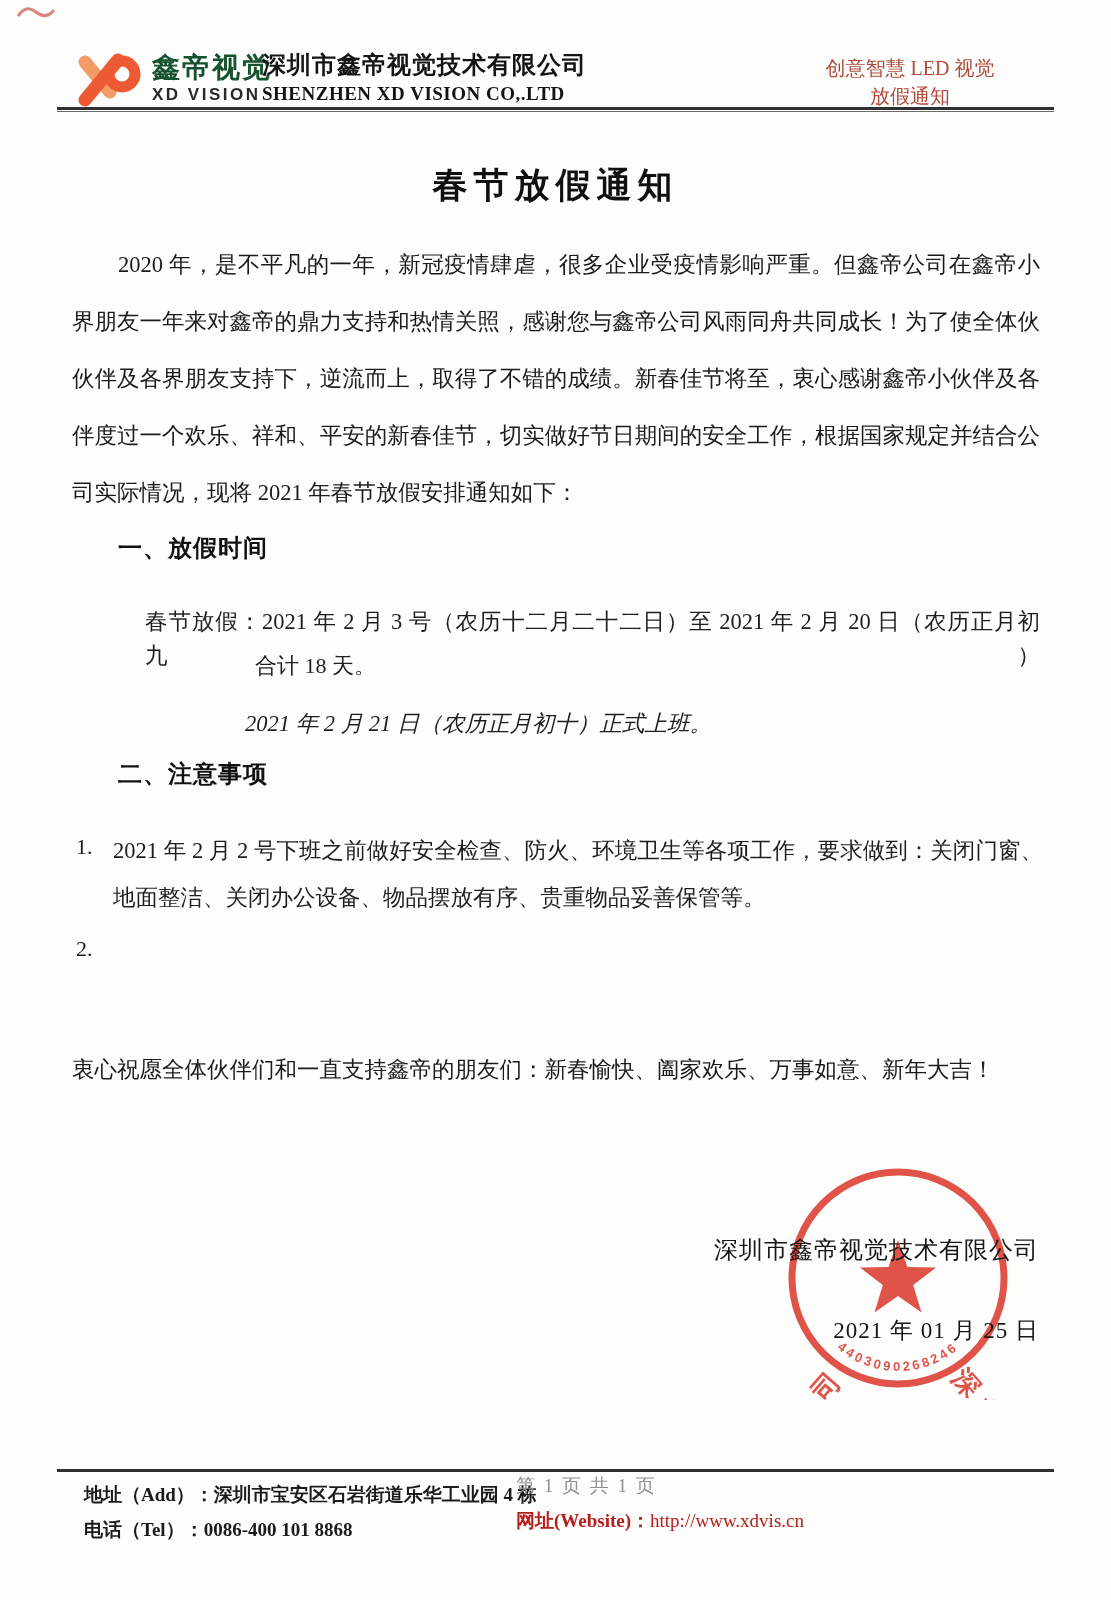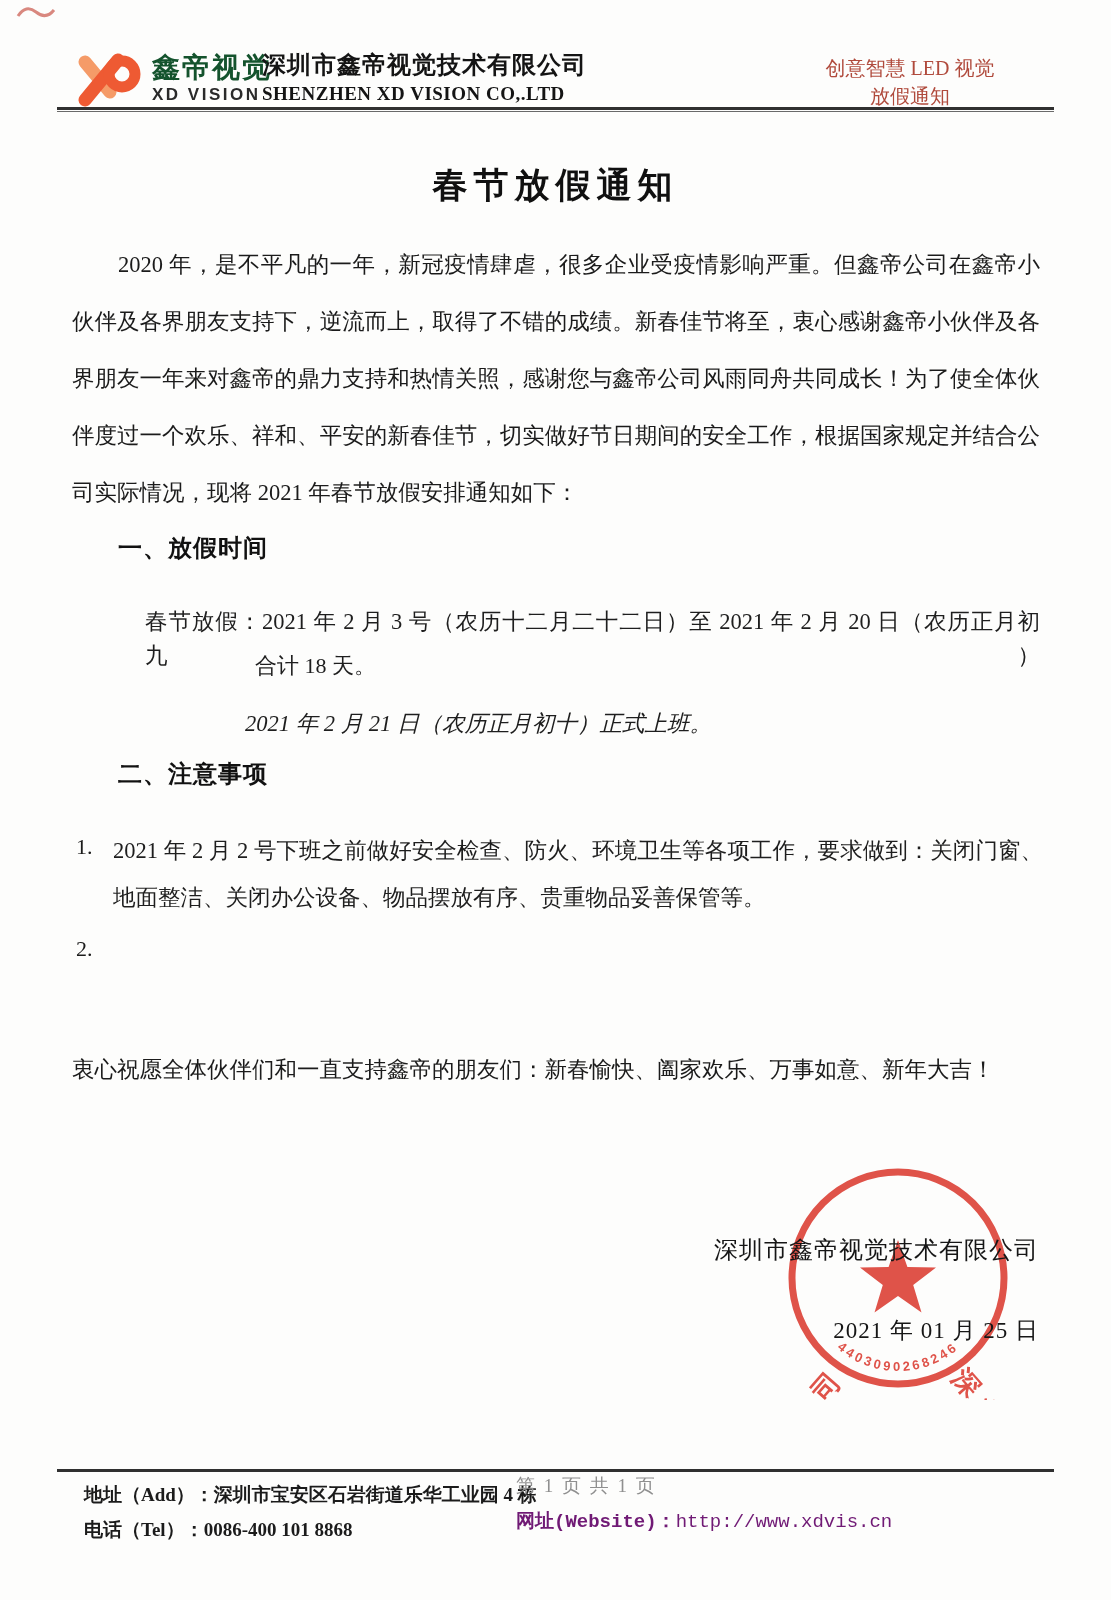--- a/index.html
+++ b/index.html
@@ -74,21 +74,21 @@
   .sig-date { right: 72px; top: 1294px; font-size: 23px; color: #161616; letter-spacing: 1px; margin-top: 21px; }
 
   
   .stamp { left: 776px; top: 1156px; width: 244px; height: 244px;
     opacity: 0.88; mix-blend-mode: multiply; }
 
   
   .footer-rule { left: 57px; top: 1469px; width: 997px; height: 3px; background: #303030; }
   .footer-left { left: 84px; top: 1477px; font-size: 19px; font-weight: bold; color: #1b1b1b; line-height: 35px; }
   .footer-page { left: 516px; top: 1473px; font-size: 19px; color: #8f8f8f; letter-spacing: 2px; }
-  .footer-web { left: 516px; top: 1508px; font-size: 19px; color: #701a75; font-family: Liberation Mono, monospace; }
+  .footer-web { left: 516px; top: 1508px; font-size: 19px; color: #b91c1c; }
   .footer-web .lbl { font-weight: bold; }
   .corner-mark { left: 16px; top: 2px; width: 40px; height: 26px; }
 </style>
 </head>
 <body>
 
 <div class="page">
 
   <svg class="abs corner-mark" viewBox="0 0 40 26">
     <path d="M2,14 Q10,2 20,10 T38,8" fill="none" stroke="#c9554a" stroke-width="3" opacity="0.7"></path>
@@ -114,22 +114,22 @@
     <div>创意智慧 LED 视觉</div>
     <div>放假通知</div>
   </div>
 
   <div class="abs header-rule"></div>
 
   <div class="abs doc-title">春节放假通知</div>
 
   <div class="abs para">
     <div class="line fill indent">2020 年，是不平凡的一年，新冠疫情肆虐，很多企业受疫情影响严重。但鑫帝公司在鑫帝小</div>
+    <div class="line fill">界朋友一年来对鑫帝的鼎力支持和热情关照，感谢您与鑫帝公司风雨同舟共同成长！为了使全体伙</div>
     <div class="line fill">伙伴及各界朋友支持下，逆流而上，取得了不错的成绩。新春佳节将至，衷心感谢鑫帝小伙伴及各</div>
-    <div class="line fill">界朋友一年来对鑫帝的鼎力支持和热情关照，感谢您与鑫帝公司风雨同舟共同成长！为了使全体伙</div>
     <div class="line fill">伴度过一个欢乐、祥和、平安的新春佳节，切实做好节日期间的安全工作，根据国家规定并结合公</div>
     <div class="line">司实际情况，现将 2021 年春节放假安排通知如下：</div>
   </div>
 
   <div class="abs sec-heading sec1-heading">一、放假时间</div>
   <div class="abs s1-line1 fill">春节放假：2021 年 2 月 3 号（农历十二月二十二日）至 2021 年 2 月 20 日（农历正月初九）</div>
   <div class="abs s1-line2">合计 18 天。</div>
   <div class="abs s1-line3">2021 年 2 月 21 日（农历正月初十）正式上班。</div>
 
   <div class="abs sec-heading sec2-heading">二、注意事项</div>

